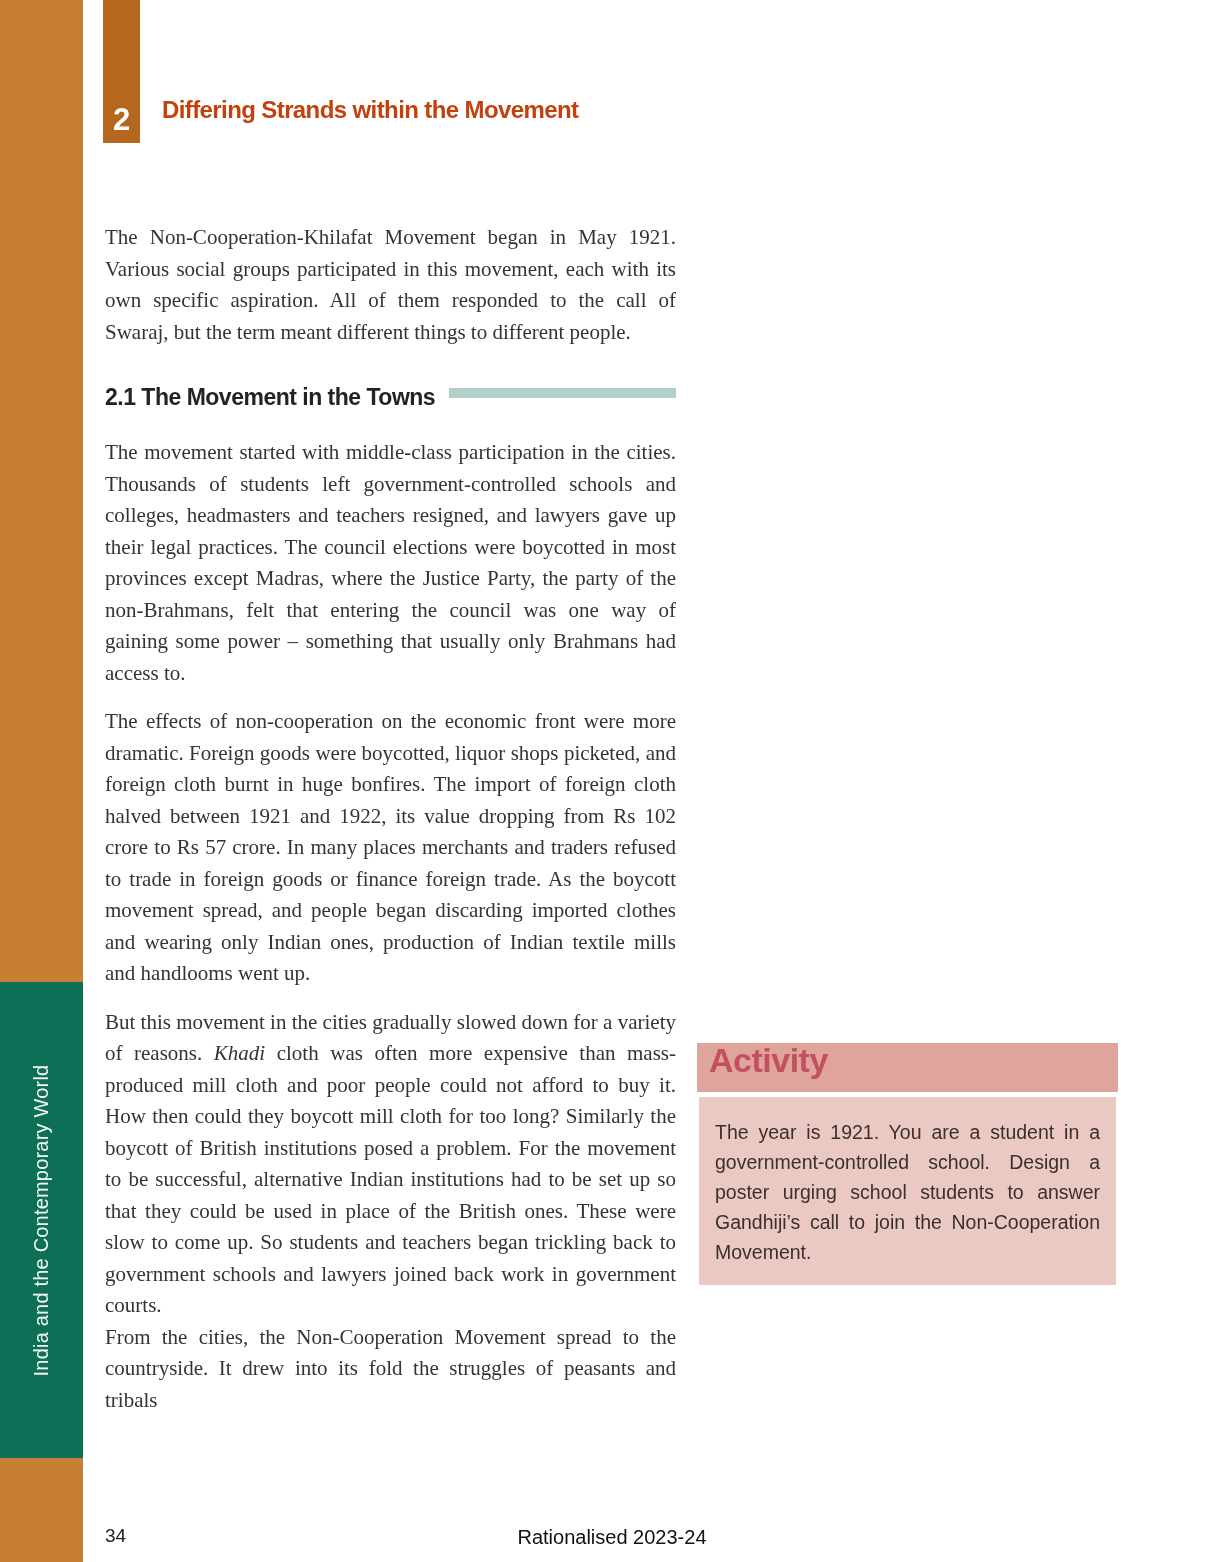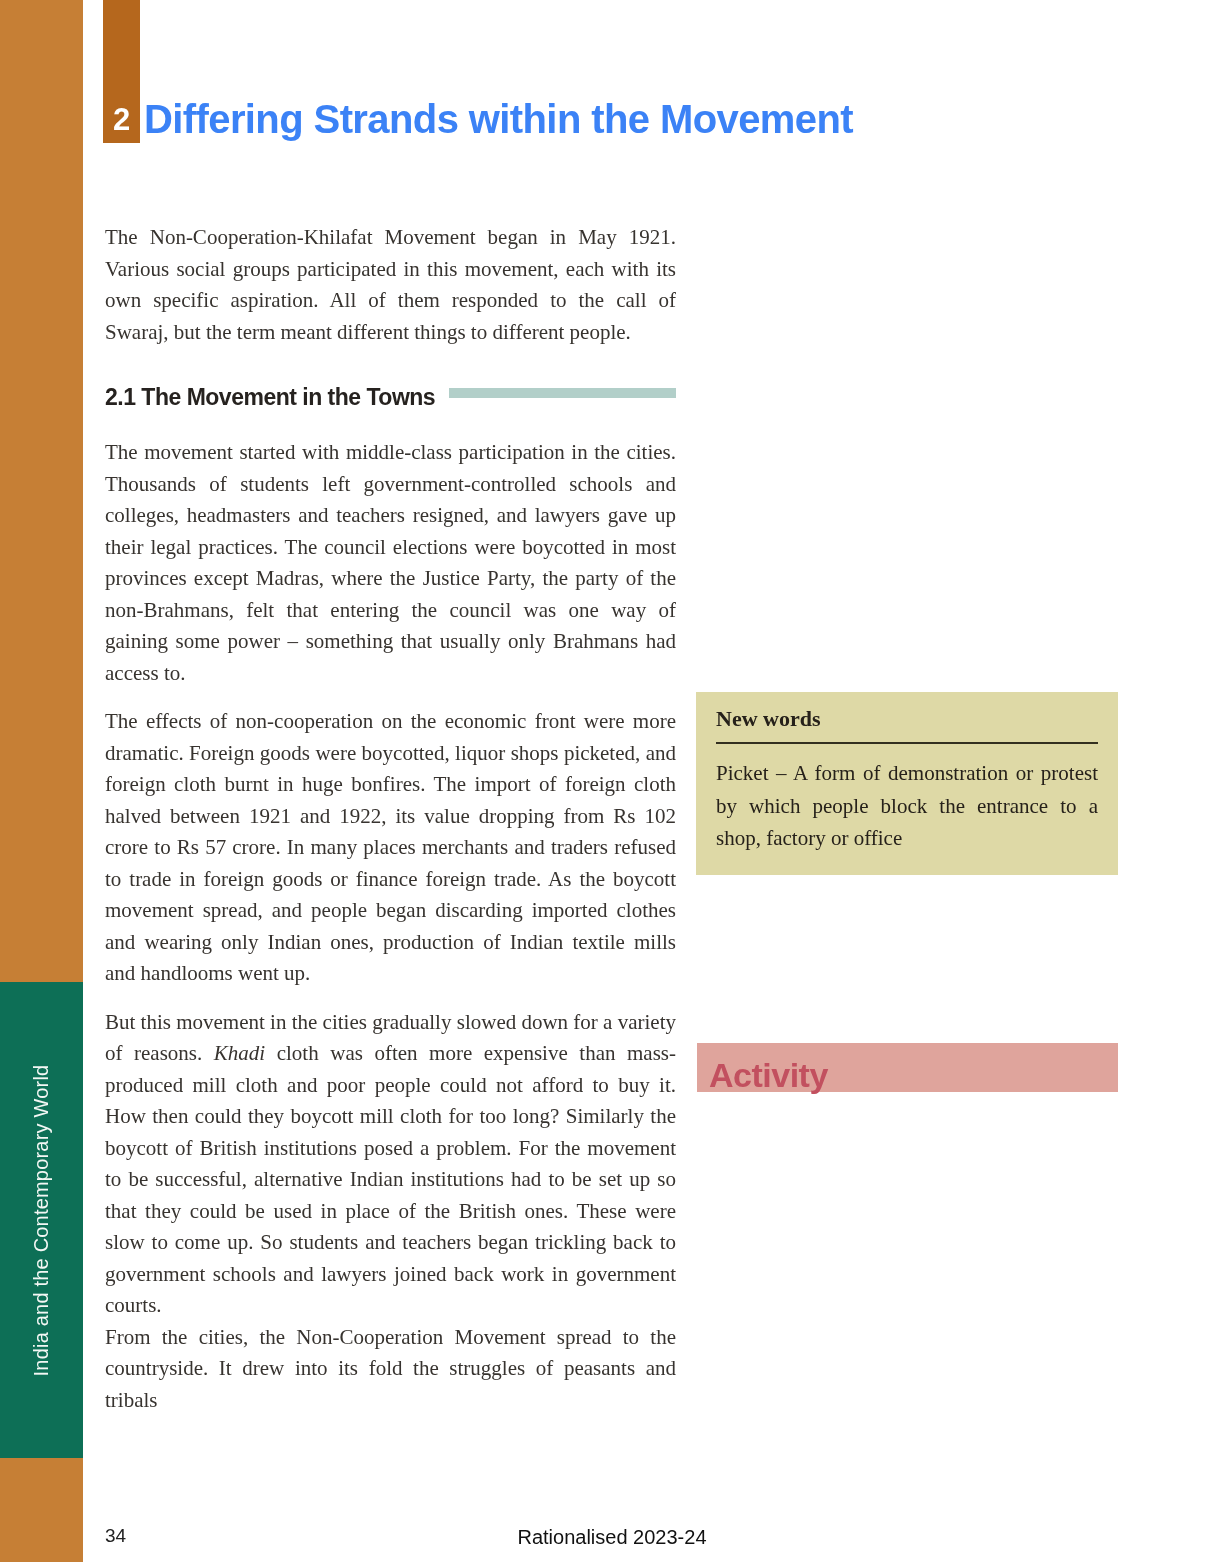--- a/index.html
+++ b/index.html
@@ -26,23 +26,23 @@
   #chapter-badge{
     position:absolute;left:103px;top:0;width:37px;height:143px;
     background:#b5671d;
     display:flex;align-items:flex-end;justify-content:center;
   }
   #chapter-number{
     color:#ffffff;font-family:"Liberation Sans", sans-serif;
     font-weight:bold;font-size:31px;line-height:1;padding-bottom:8px;
   }
   #chapter-title{
-    position:absolute;left:144px;top:97px;
-    color:#3b82f6;font-family:"Liberation Sans", sans-serif;
-    font-weight:bold;font-size:40px;letter-spacing:-0.6px;line-height:1.1;
+    position:absolute;left:162px;top:97px;
+    color:#c2410c;font-family:"Liberation Sans", sans-serif;
+    font-weight:bold;font-size:24px;letter-spacing:-0.6px;line-height:1.1;
   }
   
   #main-col{
     position:absolute;left:105px;top:222px;width:571px;
     color:#37332f;
   }
   #main-col p{
     margin:0 0 17px 0;
     font-size:21px;line-height:31.5px;
     text-align:justify;
@@ -78,21 +78,21 @@
     margin:10px 0 13px 0;
   }
   #new-words-body{
     font-size:21px;line-height:32.5px;text-align:justify;margin:0;
   }
   
   #activity-header{
     position:absolute;left:697px;top:1043px;width:421px;height:49px;
     background:#dfa49c;
     box-sizing:border-box;
-    display:flex;align-items:flex-end;
+    display:flex;align-items:flex-start;
   }
   #activity-title{
     color:#c2505f;font-family:"Liberation Sans", sans-serif;
     font-weight:bold;font-size:34px;letter-spacing:-0.5px;
     padding-left:12px;line-height:1;
   }
   #activity-body{
     position:absolute;left:699px;top:1097px;width:417px;min-height:163px;
     background:#ebc9c3;
     box-sizing:border-box;
@@ -140,26 +140,22 @@
         <p><span>The movement started with middle-class participation in the cities. Thousands of students left government-controlled schools and colleges, headmasters and teachers resigned, and lawyers gave up their legal practices. The council elections were boycotted in most provinces except Madras, where the Justice Party, the party of the non-Brahmans, felt that entering the council was one way of gaining some power – something that usually only Brahmans had access to.</span></p>
         <p><span>The effects of non-cooperation on the economic front were more dramatic. Foreign goods were boycotted, liquor shops </span><span class="seg-bold">picketed</span><span>, and foreign cloth burnt in huge bonfires. The import of foreign cloth halved between 1921 and 1922, its value dropping from Rs 102 crore to Rs 57 crore. In many places merchants and traders refused to trade in foreign goods or finance foreign trade. As the boycott movement spread, and people began discarding imported clothes and wearing only Indian ones, production of Indian textile mills and handlooms went up.</span></p>
         <p><span>But this movement in the cities gradually slowed down for a variety of reasons. </span><span class="seg-italic">Khadi</span><span> cloth was often more expensive than mass-produced mill cloth and poor people could not afford to buy it. How then could they boycott mill cloth for too long? Similarly the boycott of British institutions posed a problem. For the movement to be successful, alternative Indian institutions had to be set up so that they could be used in place of the British ones. These were slow to come up. So students and teachers began trickling back to government schools and lawyers joined back work in government courts.</span></p>
       </div>
 
     <div>
         <p><span>From the cities, the Non-Cooperation Movement spread to the countryside. It drew into its fold the struggles of peasants and tribals</span></p>
       </div>
   </div>
 
-  <div id="new-words-box">
-    <div id="new-words-title">New words</div>
-    <hr id="new-words-divider">
-    <p id="new-words-body">Picket – A form of  demonstration or protest by which people block the entrance to a shop, factory or office</p>
-  </div>
 
   <div id="activity-header">
     <span id="activity-title">Activity</span>
   </div>
+  <div id="activity-body">The year is 1921. You are a student in a government-controlled school. Design a poster urging school students to answer Gandhiji’s call to join the Non-Cooperation Movement.</div>
 
   <div id="page-number">34</div>
   <div id="footer-note">Rationalised 2023-24</div>
 
 </div>
 
 </body></html>

